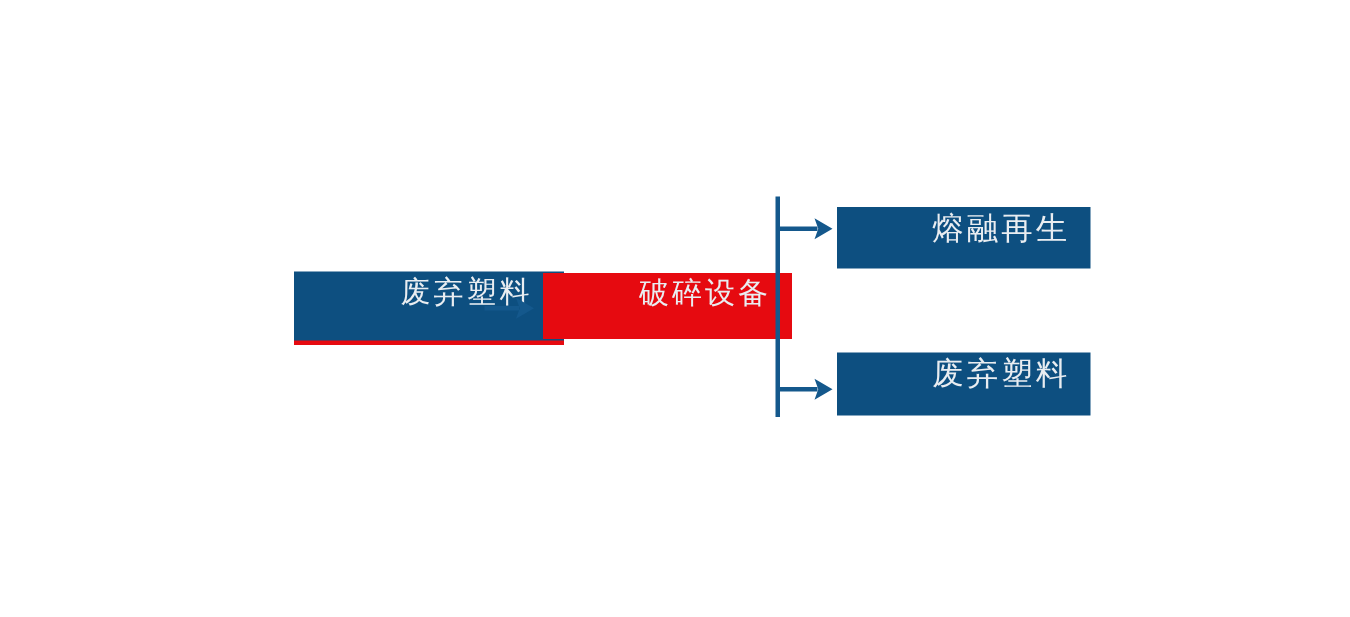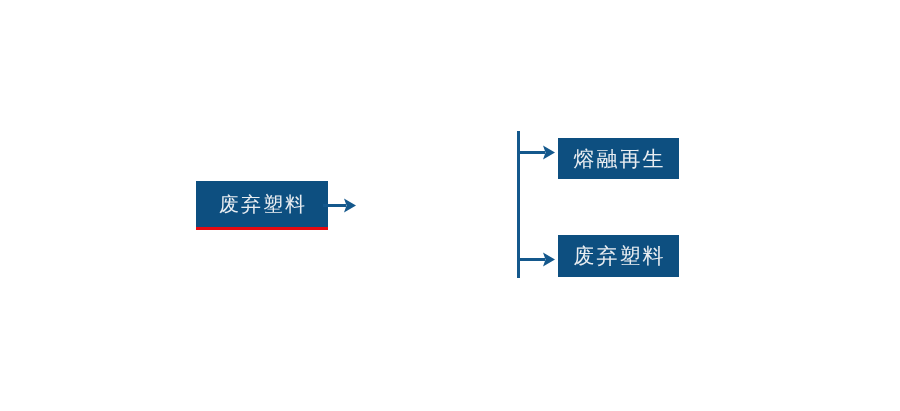--- a/index.html
+++ b/index.html
@@ -11,27 +11,28 @@
     position: relative;
     width: 900px;
     height: 411px;
     background: var(--background, #ffffff);
     font-family: "Liberation Sans", "DejaVu Sans", sans-serif;
     overflow: hidden;
   }
   .node {
     position: absolute;
     display: flex;
-    align-items: center;
+    align-items: flex-start;
     justify-content: center;
     color: var(--label-text, #e9edf1);
     font-weight: 300;
     letter-spacing: 2px;
     text-indent: 2px; 
     box-sizing: content-box;
+    padding-left: 48px;
   }
   .node-blue { background: var(--node-blue, #0d4f80); }
   .node-red  { background: var(--node-red, #e60a10); }
 
   .node-source {
     left: 196px; top: 181px;
     width: 132px; height: 46px;
     font-size: 20px;
     border-bottom: 3px solid var(--underline-red, #e60a10);
   }
@@ -78,20 +79,23 @@
 
   <div class="node node-blue node-source">
     <span>废弃塑料</span>
   </div>
 
   <svg class="arrow-main" viewBox="0 0 36 21">
     <line class="connector-line" x1="1" y1="10.5" x2="24" y2="10.5"></line>
     <polygon class="connector-head" points="22,3.5 34,10.5 22,17.5 24.5,10.5"></polygon>
   </svg>
 
+  <div class="node node-red node-process">
+    <span>破碎设备</span>
+  </div>
 
   <svg class="branch-connector" viewBox="0 0 44 152">
 
     <line class="connector-line" x1="2.5" y1="1" x2="2.5" y2="148"></line>
 
     <g>
       <line class="connector-line" x1="2.5" y1="22.5" x2="29" y2="22.5"></line>
       <polygon class="connector-head" points="27,15.5 39,22.5 27,29.5 29.5,22.5"></polygon>
     </g>
 

